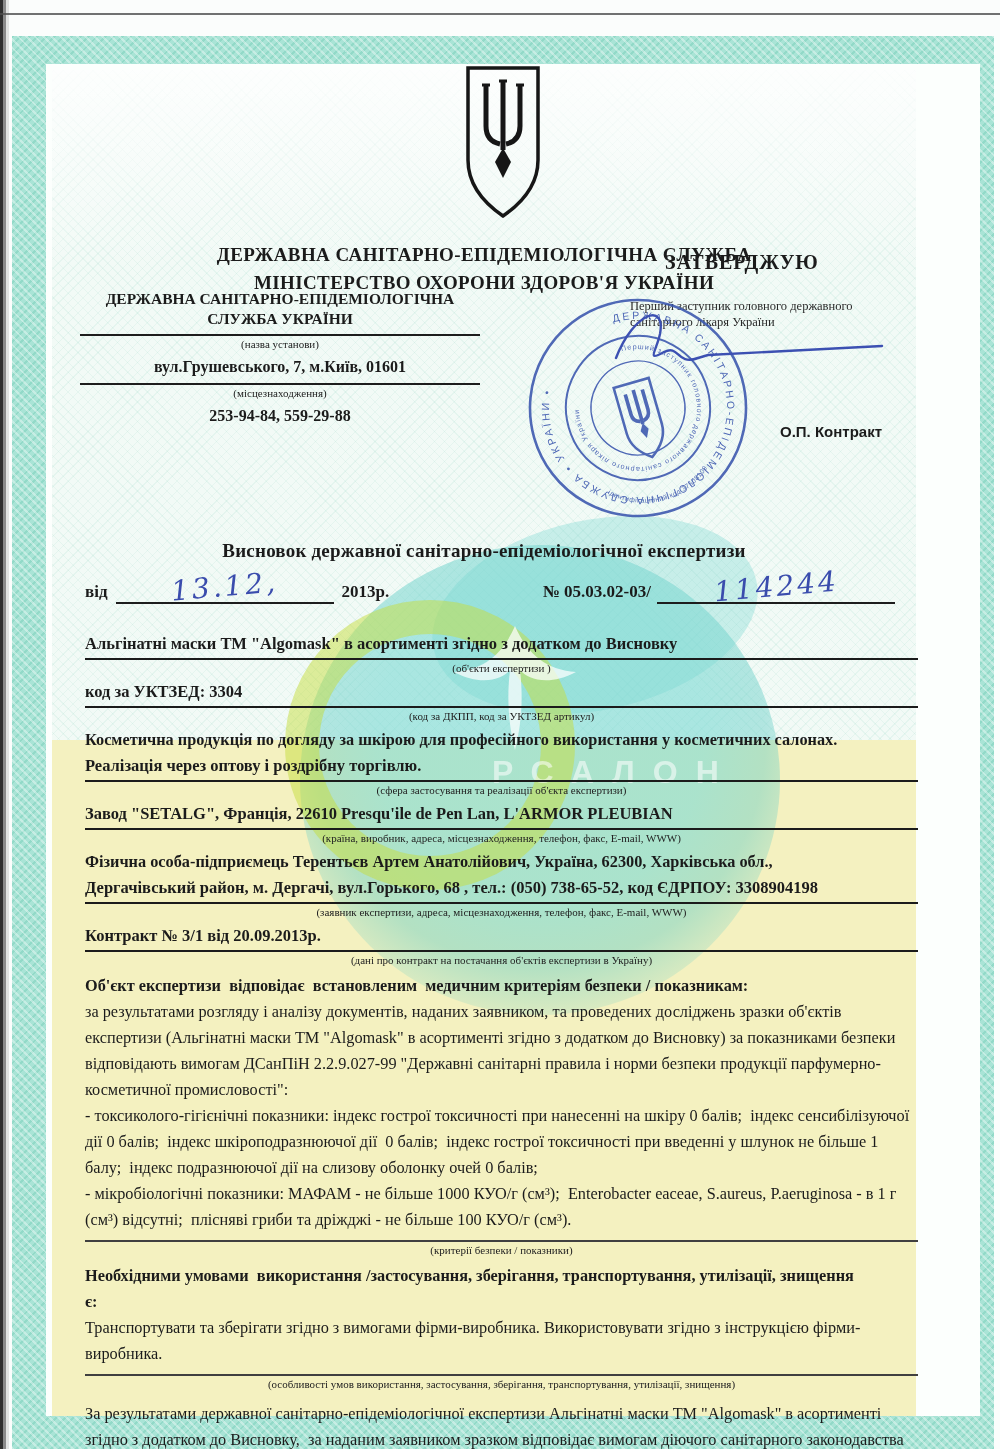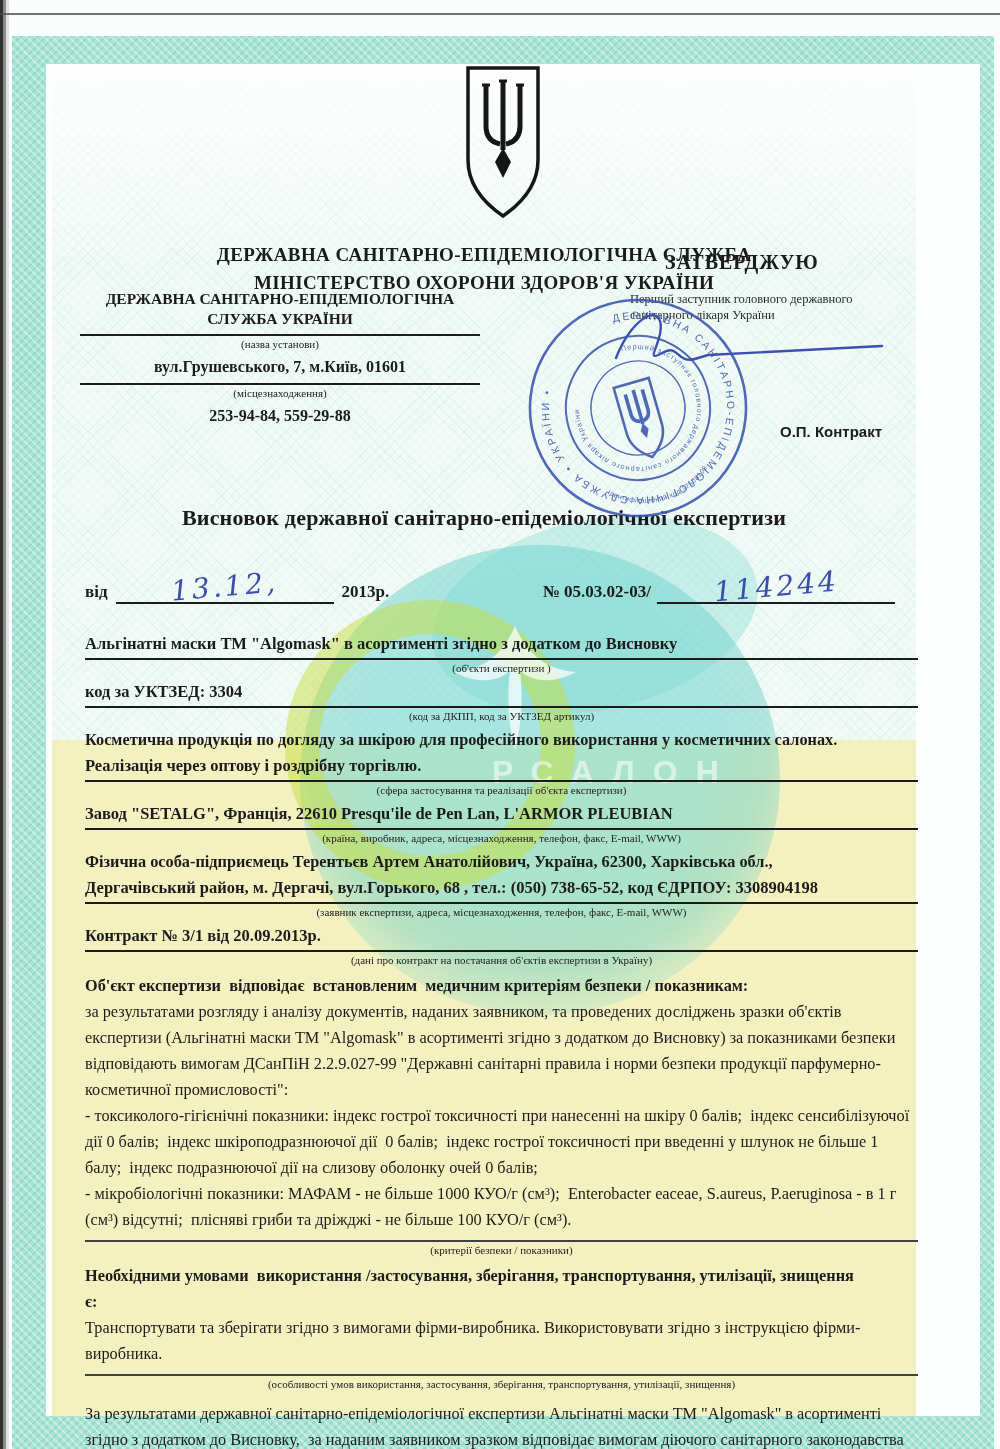--- a/index.html
+++ b/index.html
@@ -32,25 +32,25 @@
   
   .abs{position:absolute;z-index:6;}
   .emblem{left:462px;top:64px;width:82px;height:158px;}
   .ministry{left:52px;top:241px;width:864px;text-align:center;font-weight:bold;font-size:19px;line-height:28px;letter-spacing:.4px;}
   .issuer{left:80px;top:289px;width:400px;text-align:center;}
   .issuer .nm{font-weight:bold;font-size:15.5px;line-height:20px;}
   .rule{border-bottom:2px solid #1d1d1d;height:2px;margin-top:3px;}
   .cap{font-size:11px;line-height:14px;text-align:center;color:#222;padding-top:1px;}
   .issuer .addr,.issuer .ph{font-weight:bold;font-size:16px;line-height:22px;margin-top:5px;}
   .approve-label{left:612px;top:251px;width:260px;text-align:center;font-weight:bold;font-size:20px;letter-spacing:1px;}
-  .approver-title{left:630px;top:291px;width:285px;font-size:12.5px;line-height:16px;color:#2a2a2a;}
+  .approver-title{left:630px;top:298px;width:285px;font-size:12.5px;line-height:16px;color:#2a2a2a;}
   .stamp{left:522px;top:292px;width:232px;height:232px;transform:rotate(-16deg);opacity:.88;z-index:7;}
   .sig{left:606px;top:300px;width:290px;height:88px;z-index:8;}
   .approver-name{left:780px;top:423px;font-family:"Liberation Sans",sans-serif;font-weight:bold;font-size:15px;z-index:8;}
-  .doc-title{left:52px;top:505px;width:864px;text-align:center;font-weight:bold;font-size:22px;letter-spacing:.2px;}
+  .doc-title{left:52px;top:540px;width:864px;text-align:center;font-weight:bold;font-size:19px;letter-spacing:.2px;}
   .dateline{left:85px;top:568px;width:810px;display:flex;align-items:flex-end;justify-content:space-between;}
   .dateline .lbl{font-weight:bold;font-size:17px;white-space:nowrap;padding-bottom:2px;}
   .hand-cell{border-bottom:2.5px solid #1d1d1d;text-align:center;height:34px;display:flex;align-items:flex-end;justify-content:center;}
   .hand{font-family:"DejaVu Serif",serif;font-style:italic;font-size:28px;line-height:30px;color:#3a4cad;
         letter-spacing:3px;transform:rotate(-5deg);white-space:nowrap;}
   .cell-date{width:218px;margin:0 8px;}
   .cell-num{width:238px;margin-left:6px;}
   .spacer{flex:1;}
   .body{left:85px;top:631px;width:833px;font-size:16.3px;line-height:26px;}
   .field{margin-bottom:4px;}

